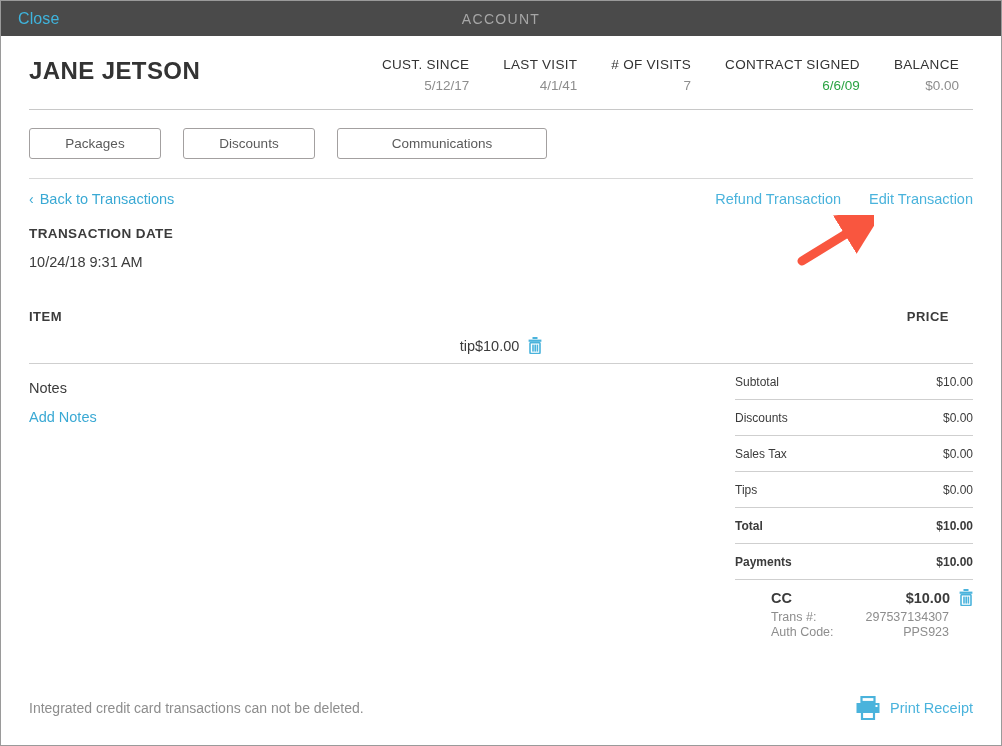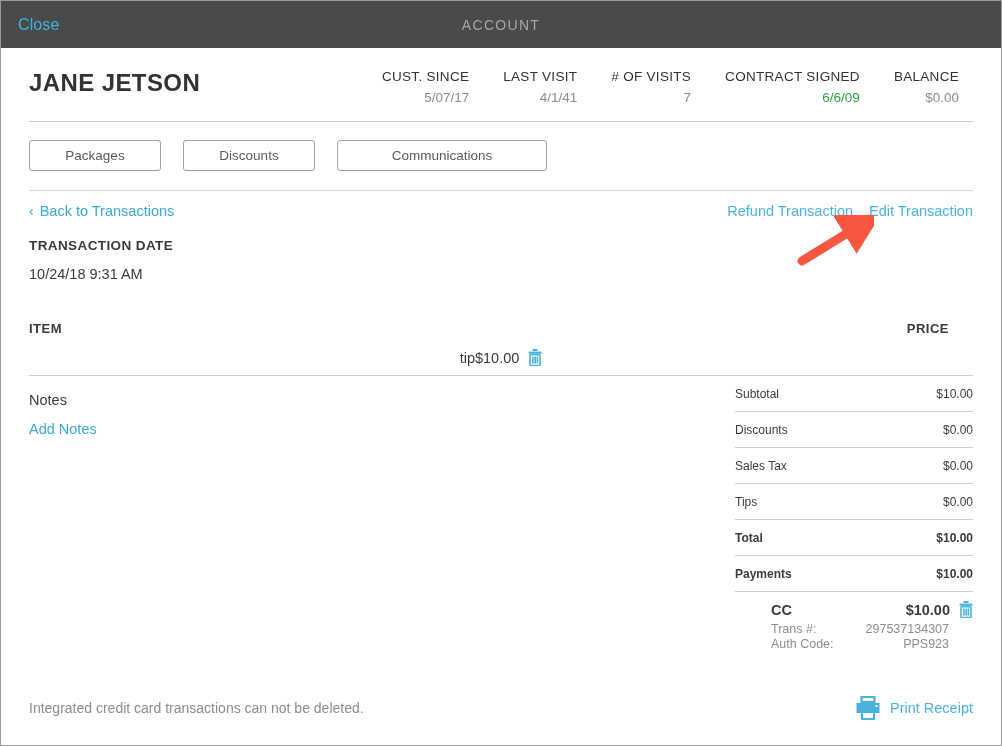--- a/index.html
+++ b/index.html
@@ -16,21 +16,21 @@
     width: 1002px;
     height: 746px;
     background: #ffffff;
     border: 1px solid #9a9a9a;
     overflow: hidden;
   }
 
   
   .topbar {
     position: relative;
-    height: 47px;
+    height: 35px;
     background: #4a4a4a;
     display: flex;
     align-items: center;
   }
   .topbar-close {
     position: absolute;
     left: 17px;
     font-size: 16px;
     color: #3fb4dd;
     letter-spacing: .1px;
@@ -142,21 +142,21 @@
     white-space: nowrap;
   }
   .chev {
     display: inline-block;
     margin-right: 6px;
     font-size: 14px;
     line-height: 1;
   }
   .action-right {
     display: flex;
-    gap: 16px;
+    gap: 28px;
   }
   .action-link {
     font-size: 14.5px;
     color: #4ab3dc;
     cursor: pointer;
     white-space: nowrap;
   }
 
   
   .txn-date-label {
@@ -307,21 +307,21 @@
   <div class="topbar">
     <span class="topbar-close">Close</span>
     <span class="topbar-title">ACCOUNT</span>
   </div>
 
   <div class="cust-header">
     <div class="cust-name">JANE JETSON</div>
     <div class="stats">
       <div class="stat">
         <div class="stat-label">CUST. SINCE</div>
-        <div class="stat-value">5/07/17</div>
+        <div class="stat-value">5/12/17</div>
       </div>
       <div class="stat">
         <div class="stat-label">LAST VISIT</div>
         <div class="stat-value">4/1/41</div>
       </div>
       <div class="stat">
         <div class="stat-label"># OF VISITS</div>
         <div class="stat-value">7</div>
       </div>
       <div class="stat">

